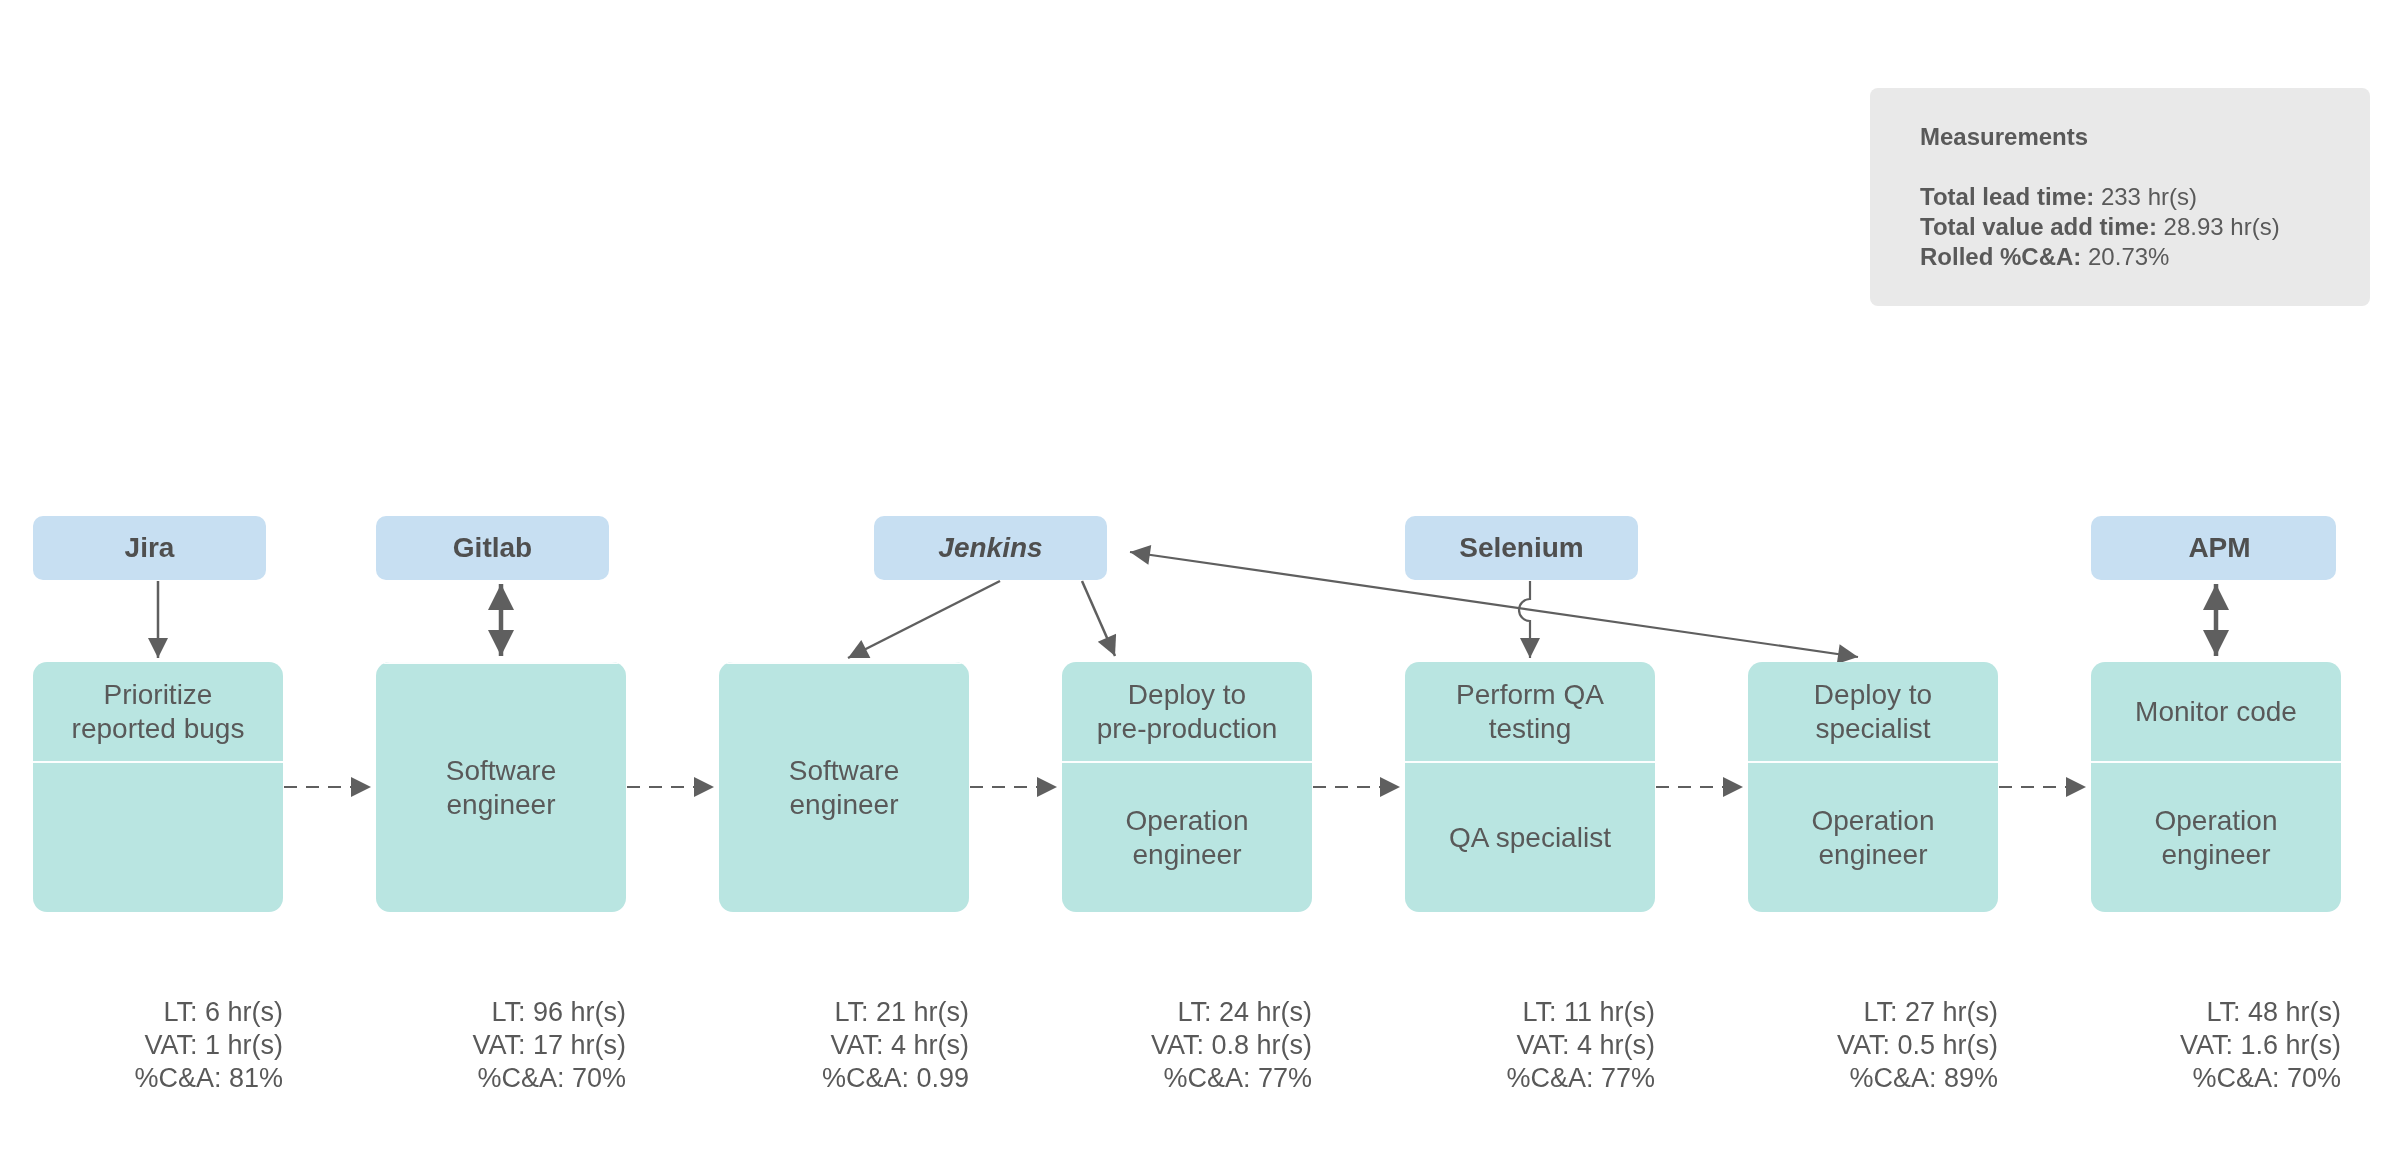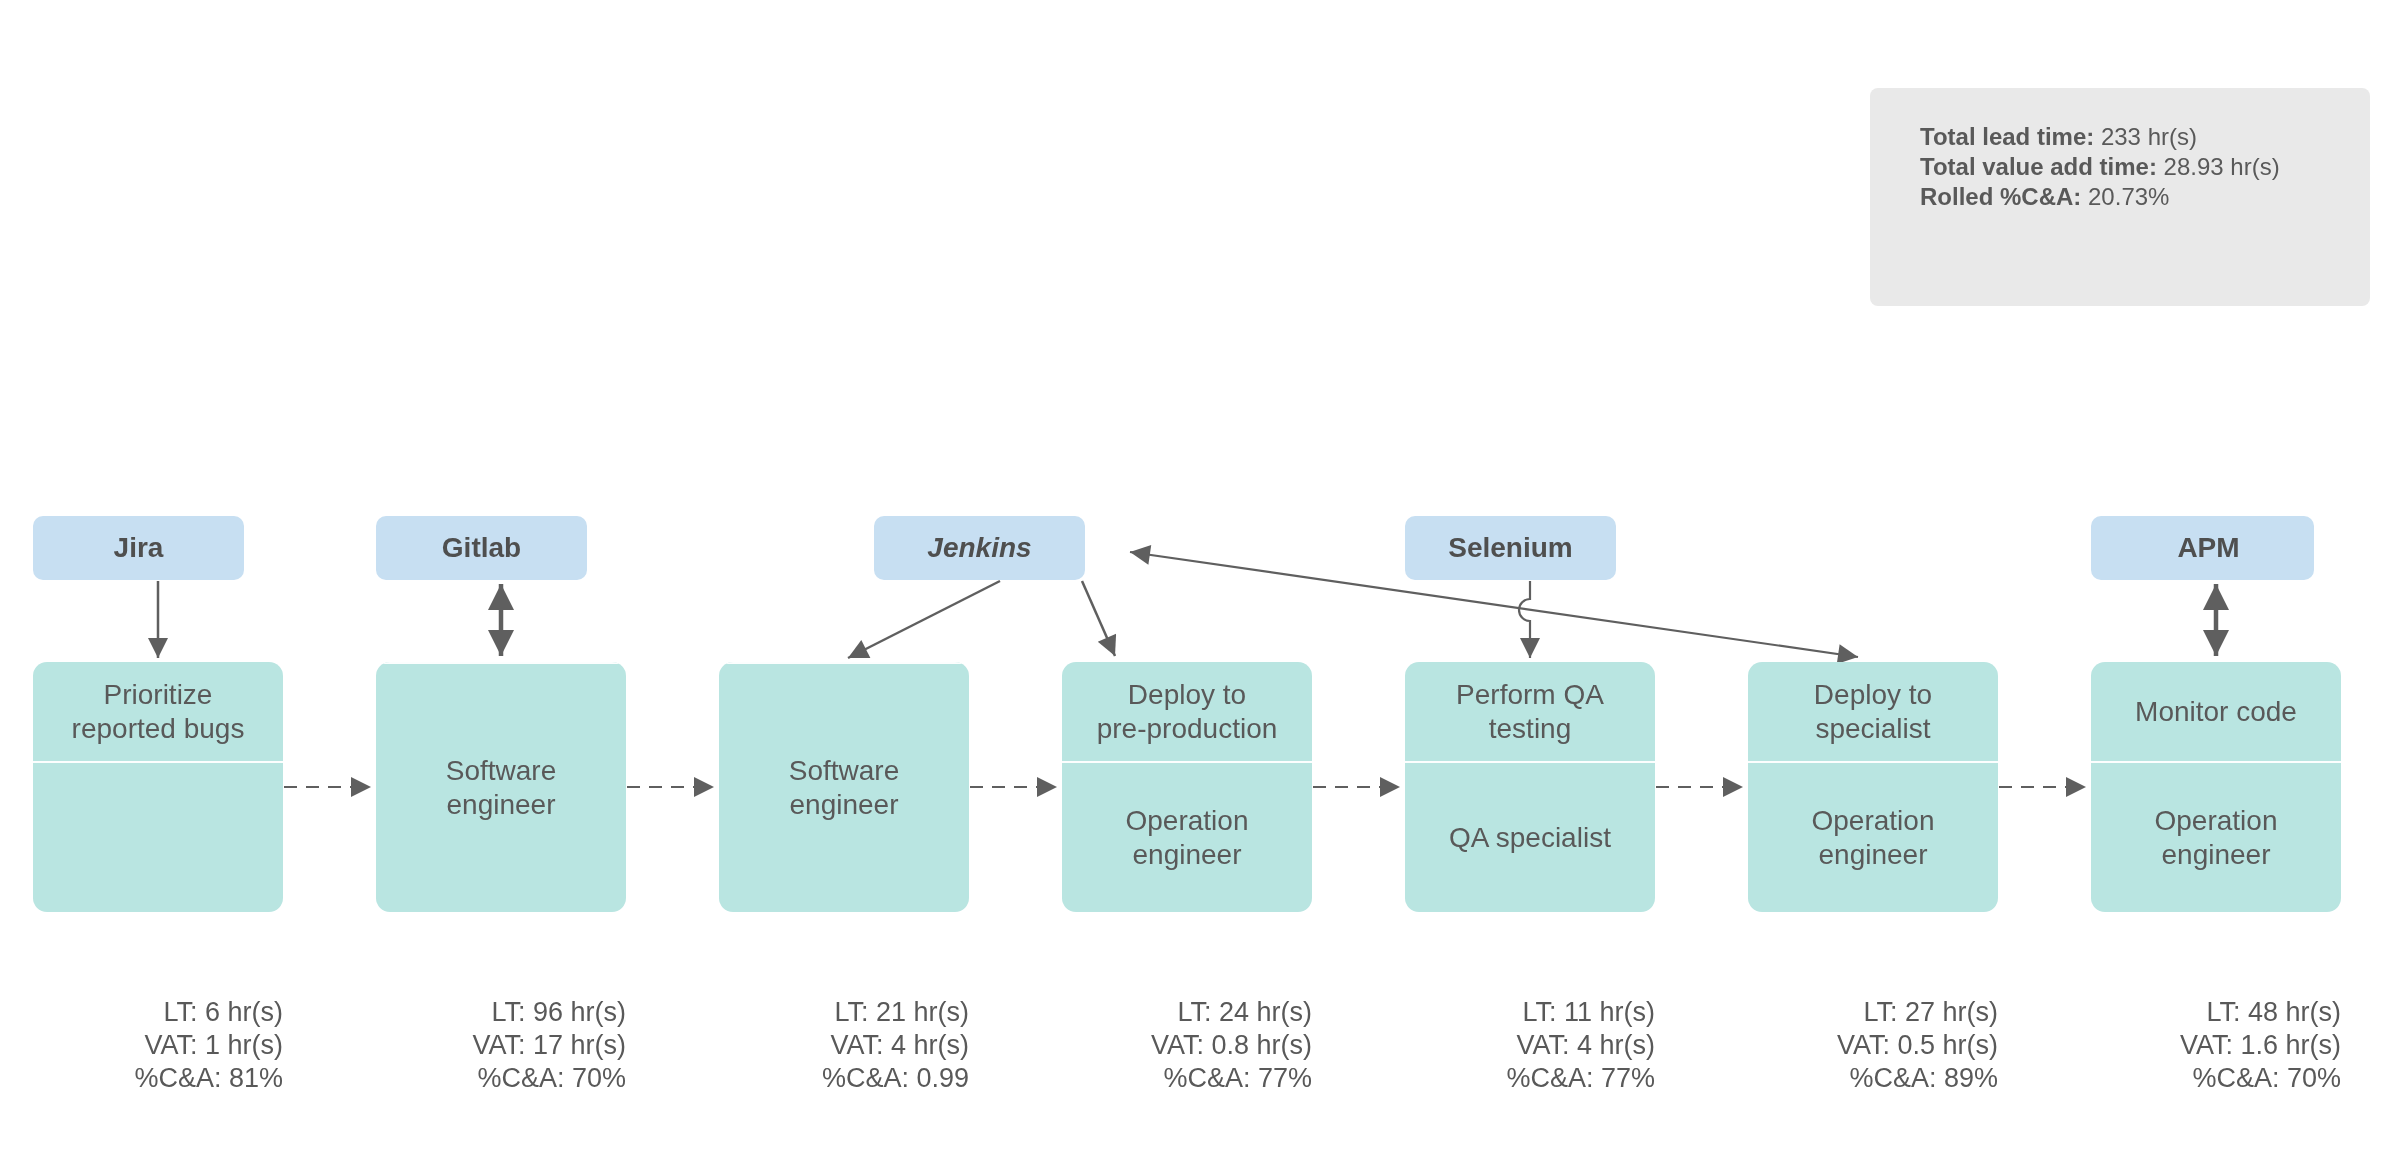--- a/index.html
+++ b/index.html
@@ -23,21 +23,21 @@
     background:#ffffff;
   }
   #connectors{
     position:absolute; left:0; top:0;
     width:2400px; height:1152px;
   }
   
   .tool-box{
     position:absolute;
     top:516px;
-    width:211px; height:64px;
+    width:233px; height:64px;
     background:var(--tool-fill);
     border-radius:10px;
     display:flex; align-items:center; justify-content:center;
   }
   .tool-label{
     font-size:28px;
     font-weight:bold;
     color:var(--text-bold);
   }
   
@@ -266,20 +266,21 @@
     </div>
     <div class="metrics">
           <div>LT: 48 hr(s)</div>
           <div>VAT: 1.6 hr(s)</div>
           <div>%C&amp;A: 70%</div>
         </div>
   </div>
 </div>
 
   <div class="panel">
+    <div class="panel-title">Measurements</div>
     <div id="panel-lines">
   <div class="m-line">
     <span class="m-label">Total lead time:</span>
     <span class="m-value"> 233 hr(s)</span>
   </div>
 
   <div class="m-line">
     <span class="m-label">Total value add time:</span>
     <span class="m-value"> 28.93 hr(s)</span>
   </div>

